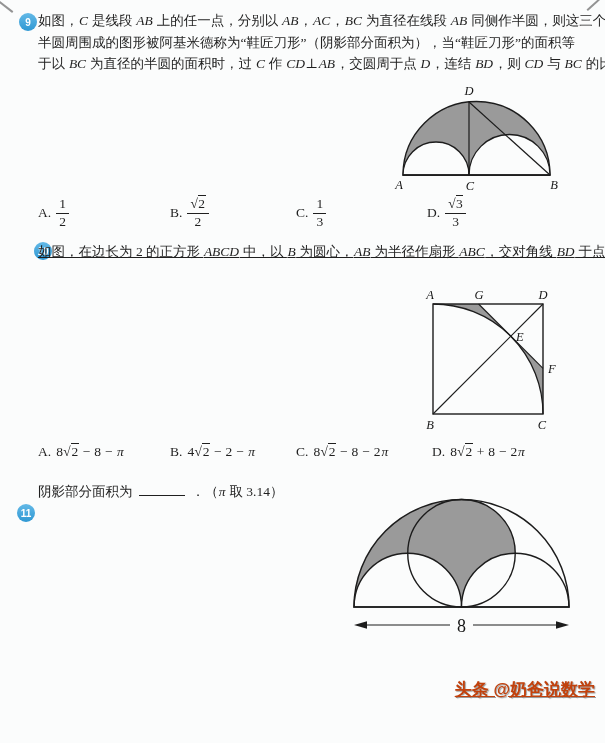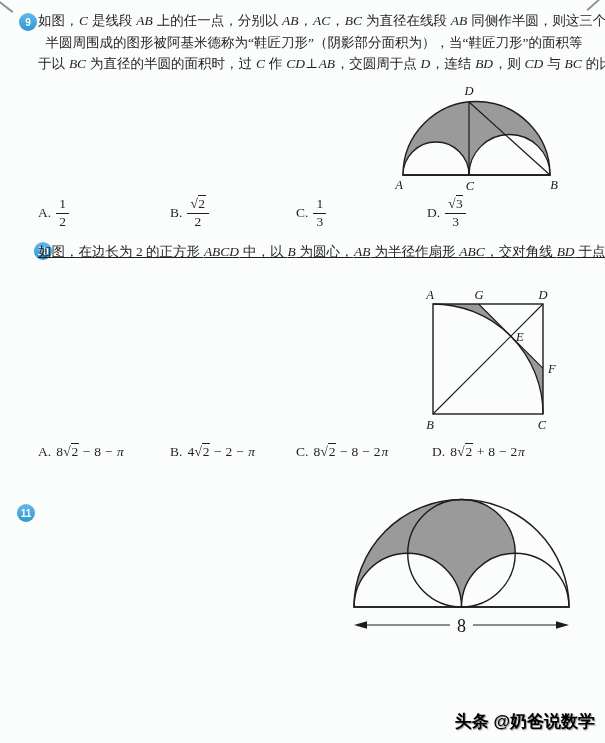--- a/index.html
+++ b/index.html
@@ -7,44 +7,44 @@
         font-family:"Liberation Serif","DejaVu Serif",serif;color:#1f1f1f;}
   .corner{position:absolute;background:#5a5a5a;height:1.5px;opacity:.65;}
   .corner.tl{width:20px;left:-5px;top:5px;transform:rotate(38deg);}
   .corner.tr{width:16px;left:585px;top:4px;transform:rotate(-42deg);}
 
   .badge{position:absolute;width:18px;height:18px;border-radius:50%;
          background:linear-gradient(180deg,#63b9e7 0%,#2f98d3 100%);
          color:#fff;font-family:"Liberation Sans","DejaVu Sans",sans-serif;
          font-size:10px;font-weight:bold;display:flex;align-items:center;justify-content:center;}
   .ptext{position:absolute;left:38px;width:552px;font-size:13.5px;}
-  .ptext .ln{white-space:nowrap;text-align:center;}
+  .ptext .ln{white-space:nowrap;}
   .p9 .ln{line-height:21.5px;}
   .p10 .ln{line-height:25px;text-decoration:underline;}
   .mtext i{font-style:italic;padding:0 .5px;}
   .ri{border-top:1.2px solid currentColor;padding:0 .5px;}
 
   .chrow{position:absolute;left:0;width:605px;height:40px;}
   .choice{position:absolute;top:0;display:flex;align-items:center;font-size:13.5px;}
   .clabel{margin-right:5px;}
   .frac{display:inline-block;text-align:center;vertical-align:middle;line-height:1.05;}
   .frac .num{display:block;border-bottom:1.1px solid #1f1f1f;padding:0 3px 1.5px;}
   .frac .den{display:block;padding-top:1.5px;}
   .expr{letter-spacing:.3px;}
 
   .fig{position:absolute;}
   .figlabel{font-style:italic;font-size:12.5px;fill:#161616;font-family:"Liberation Serif","DejaVu Serif",serif;}
 
   .blank{display:inline-block;width:46px;height:13px;border-bottom:1.2px solid #1f1f1f;
          vertical-align:baseline;margin:0 3px;}
   .p11text{position:absolute;left:38px;top:482px;font-size:13.5px;line-height:20px;}
 
-  .watermark{position:absolute;right:10px;top:710px;font-size:17px;font-weight:bold;
+  .watermark{position:absolute;right:10px;top:678px;font-size:17px;font-weight:bold;
              font-family:"Liberation Sans","DejaVu Sans",sans-serif;
-             color:#000000;text-shadow:1px 1px 1px #9b9b9b, -0.5px -0.5px 0 #f6f6f6;}
+             color:#c2410c;text-shadow:1px 1px 1px #9b9b9b, -0.5px -0.5px 0 #f6f6f6;text-decoration:underline;}
 </style>
 </head>
 <body>
 
 <div class="page">
   <div class="corner tl"></div>
   <div class="corner tr"></div>
 
   <div class="badge" style="left:19px;top:13px;">
     <span>9</span>
@@ -137,20 +137,25 @@
     </span>
     <span class="choice" style="left:432px;">
       <span class="clabel">D.</span>
       <span class="expr mtext">8<span class="rt">√<span class="ri">2</span></span> + 8 − 2<i>π</i></span>
     </span>
   </div>
 
   <div class="badge" style="left:17px;top:504px;">
     <span>11</span>
   </div>
+  <div class="p11text">
+    <span class="mtext">阴影部分面积为</span>
+    <span class="blank"></span>
+    <span class="mtext">．（<i>π</i> 取 3.14）</span>
+  </div>
 
   <svg class="fig" style="left:347px;top:498px;" width="230" height="145" viewBox="0 0 230 145">
     <path d="M 7 109 A 107.5 107.5 0 0 1 114.5 1.5 L 114.5 109 Z" fill="#9a9a9a"></path>
     <circle cx="114.5" cy="55.25" r="53.75" fill="#9a9a9a"></circle>
     <path d="M 7 109 A 53.75 53.75 0 0 1 114.5 109 Z" fill="#fbfcfc" stroke="#1c1c1c" stroke-width="1.4"></path>
     <path d="M 114.5 109 A 53.75 53.75 0 0 1 222 109 Z" fill="#fbfcfc" stroke="#1c1c1c" stroke-width="1.4"></path>
     <circle cx="114.5" cy="55.25" r="53.75" fill="none" stroke="#1c1c1c" stroke-width="1.4"></circle>
     <path d="M 7 109 A 107.5 107.5 0 0 1 222 109 Z" fill="none" stroke="#1c1c1c" stroke-width="1.5"></path>
     <line x1="103" y1="127" x2="16" y2="127" stroke="#1c1c1c" stroke-width="1.2"></line>
     <polygon points="7,127 20,123.2 20,130.8" fill="#1c1c1c"></polygon>

